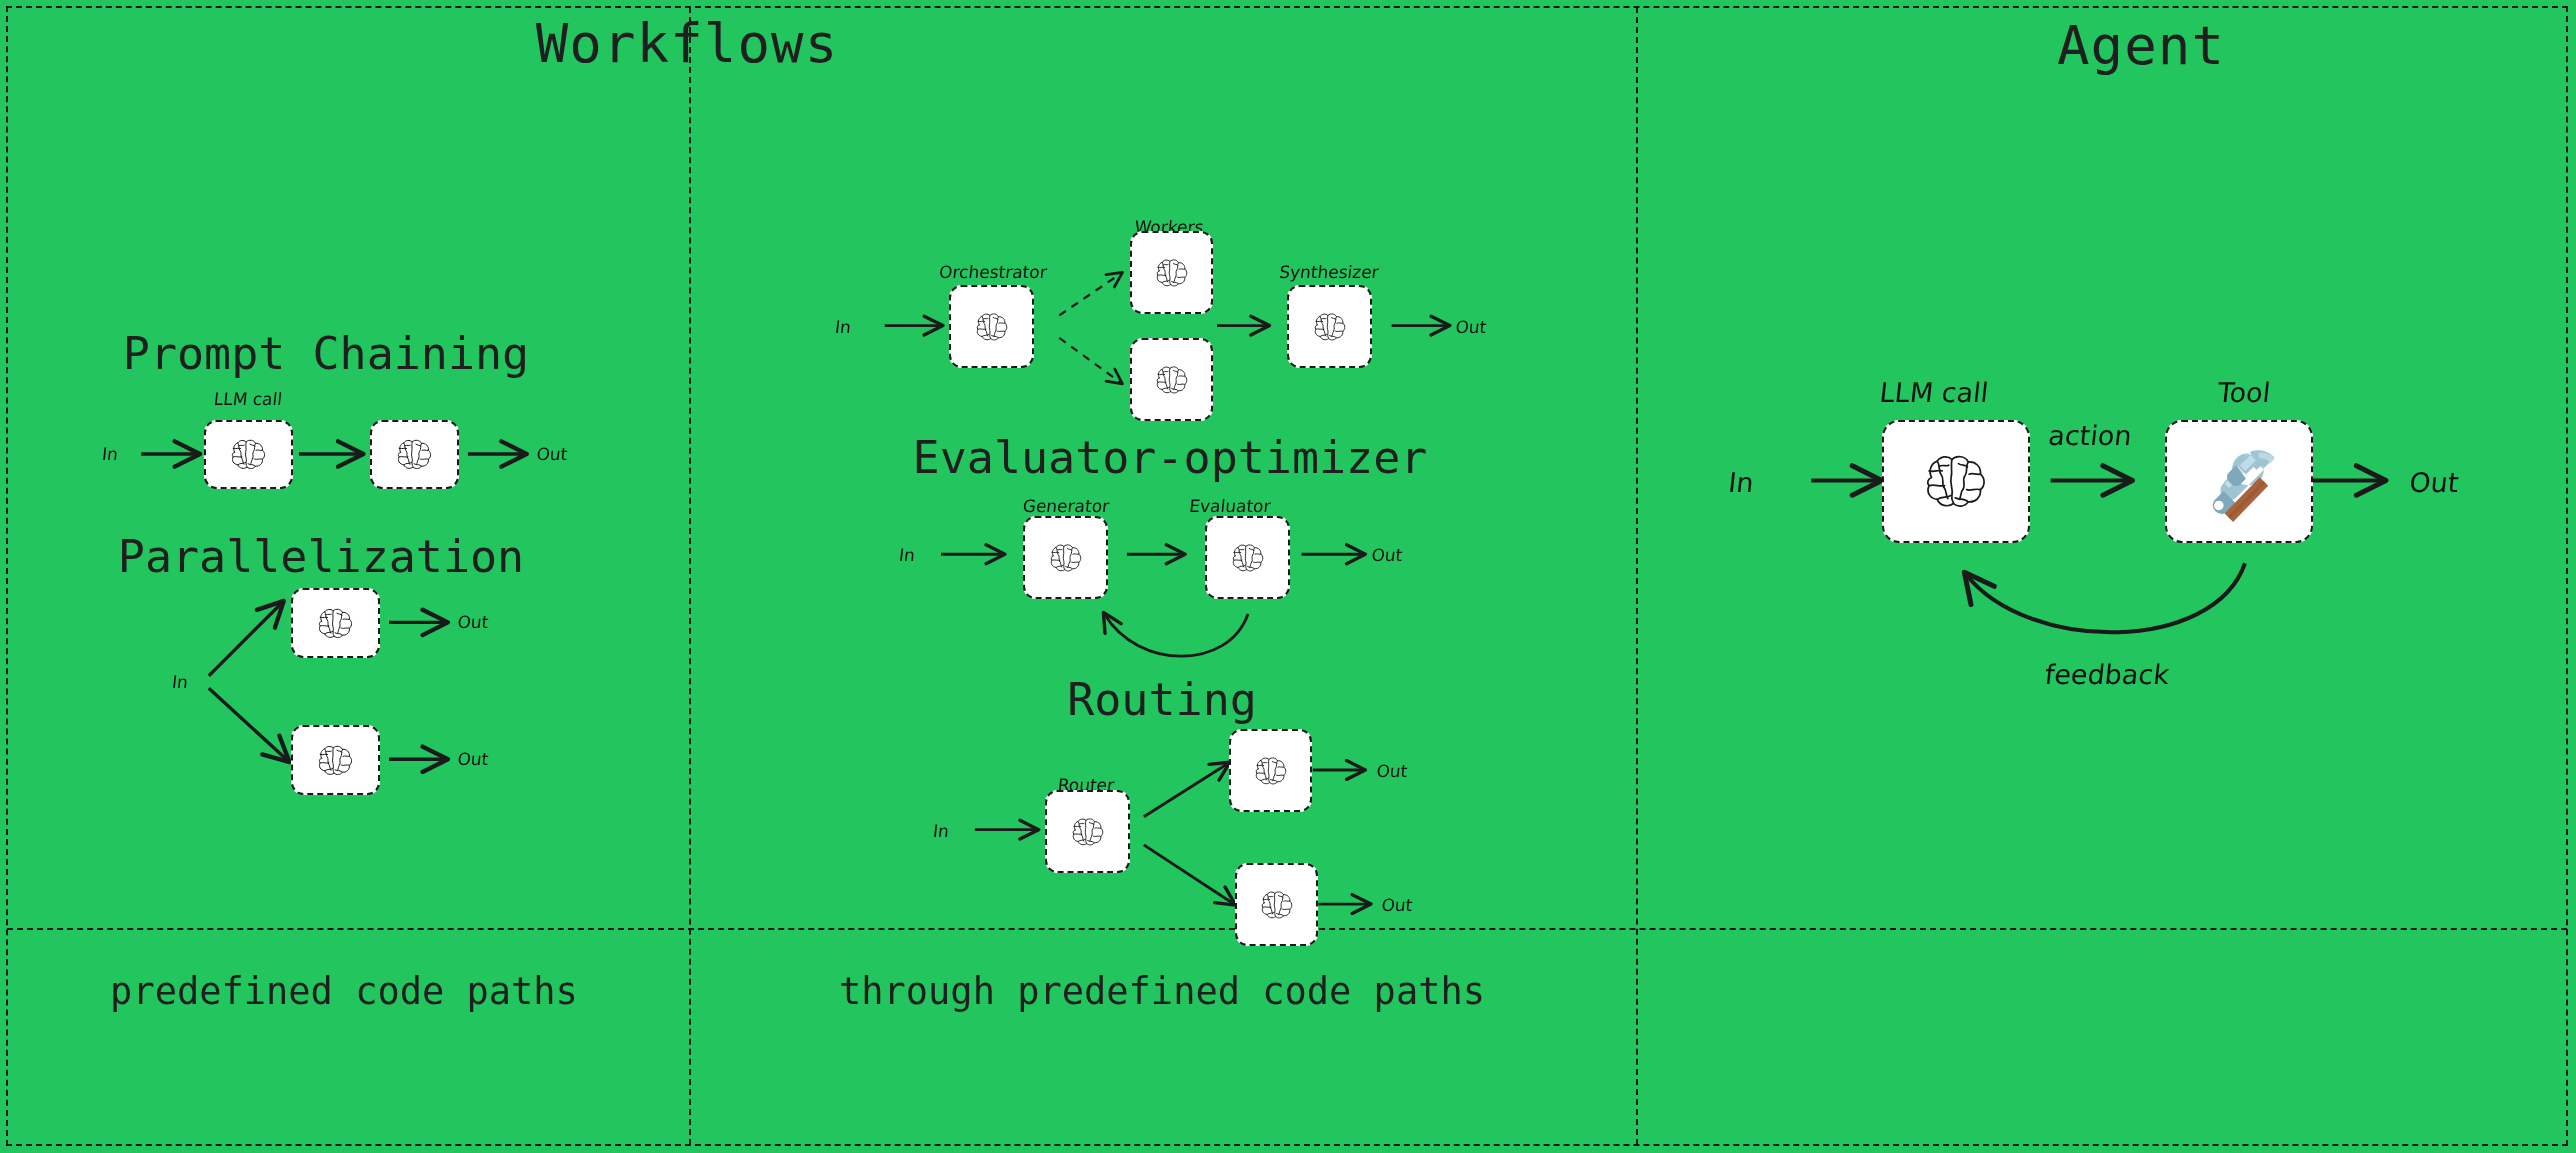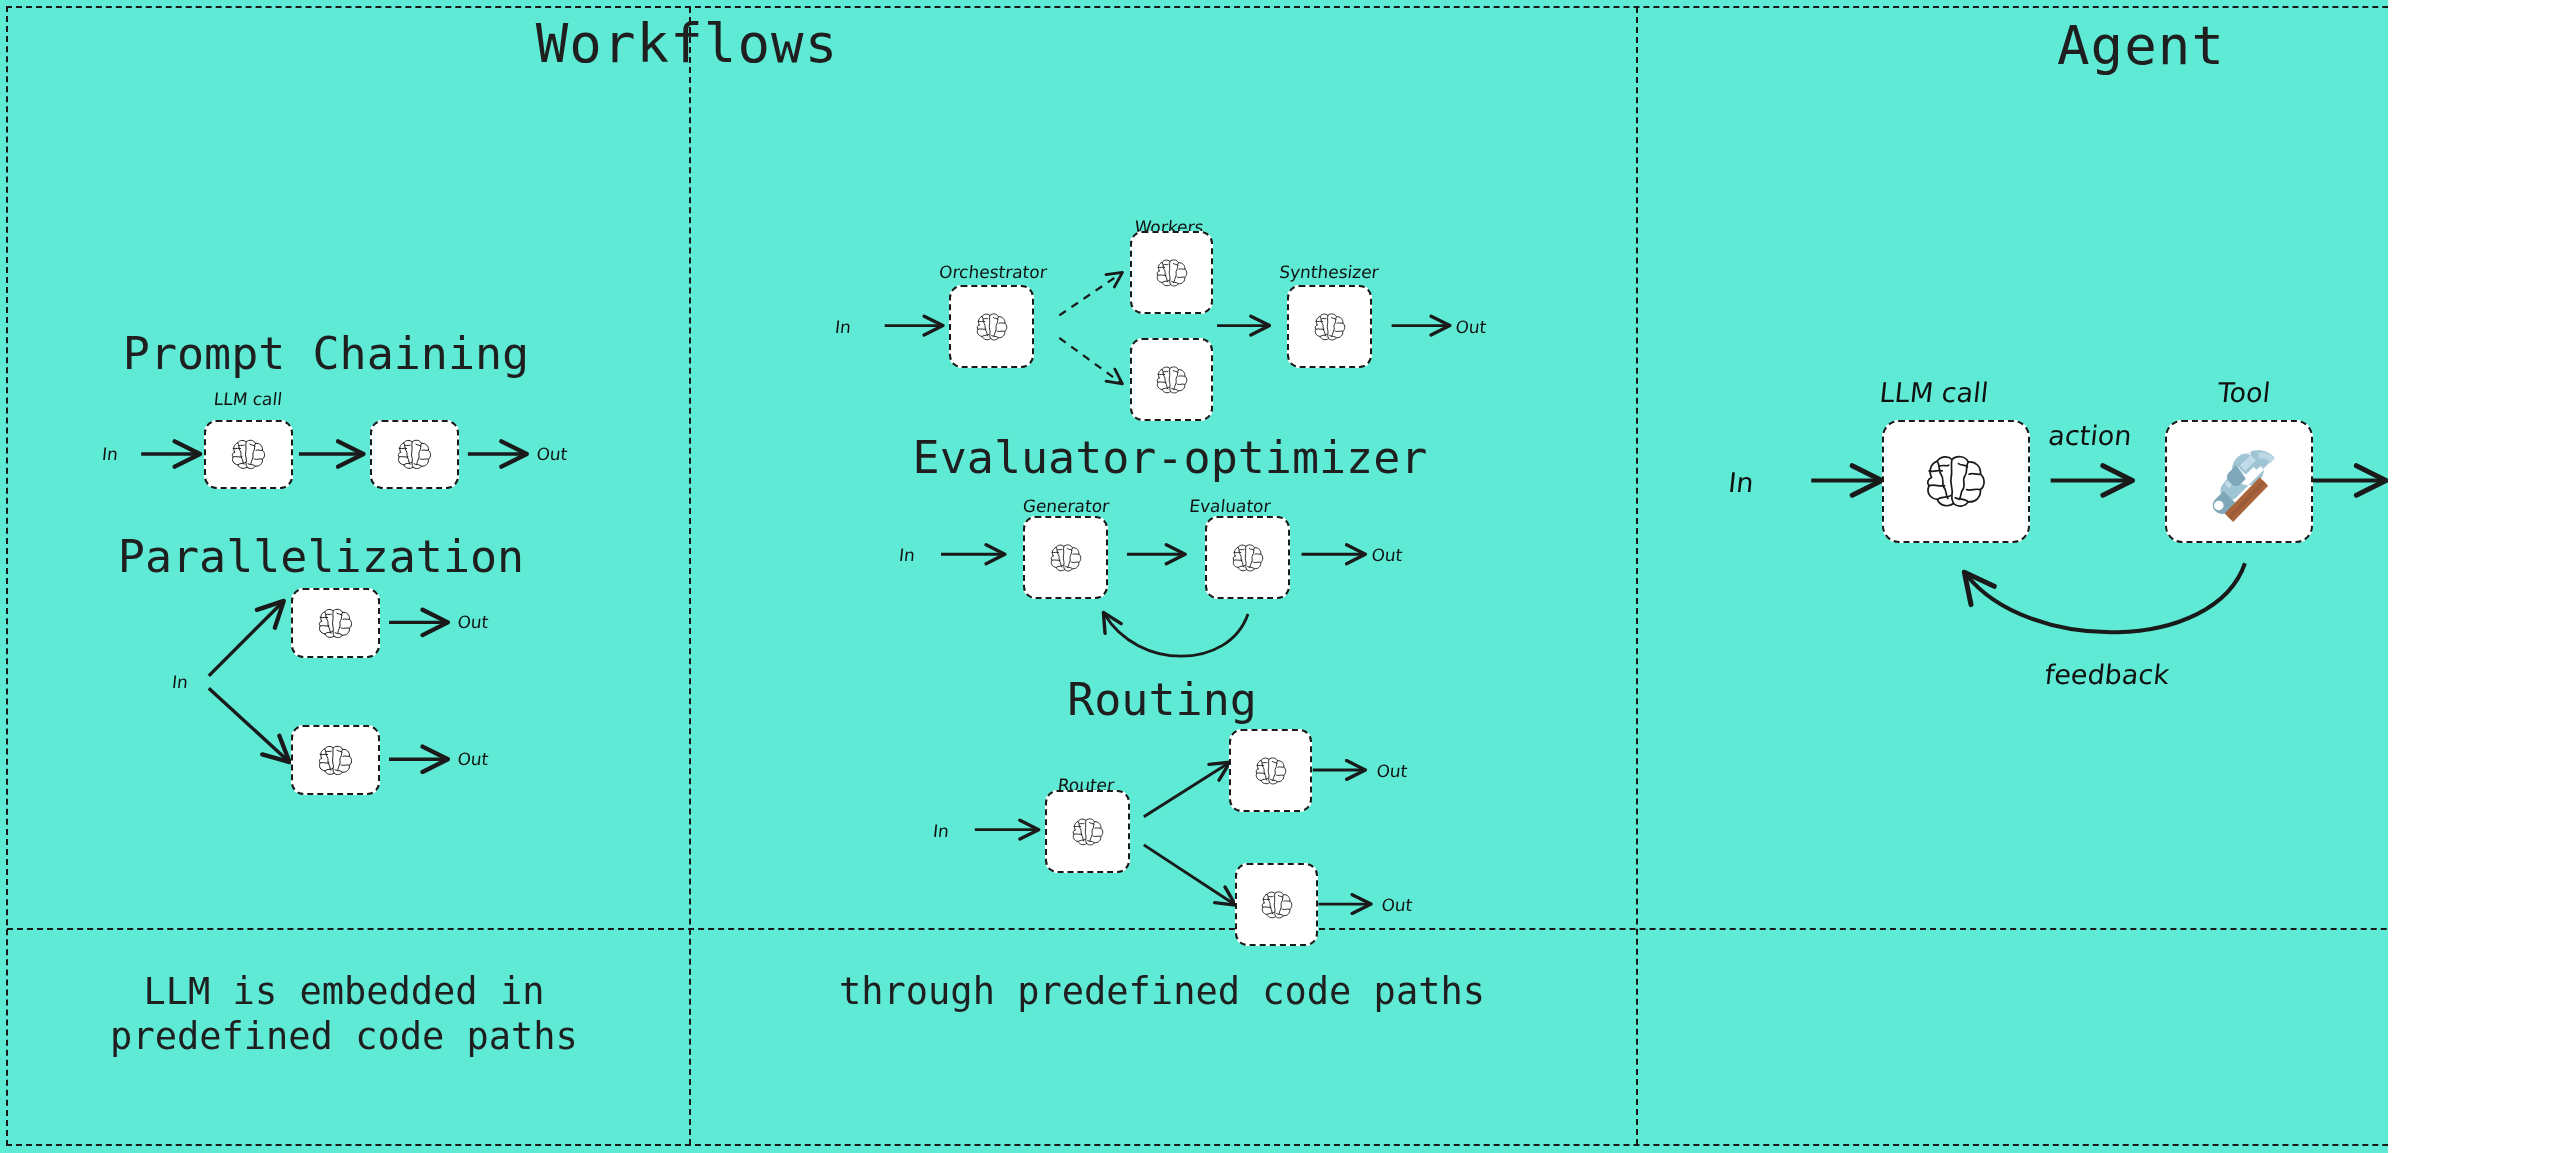--- a/index.html
+++ b/index.html
@@ -1,20 +1,20 @@
 <!DOCTYPE html>
 <html style="font-size:9px"><head>
 <meta charset="utf-8">
 <style>
   html,body{margin:0;padding:0;background:#fff;}
   body{font-family:"DejaVu Sans",sans-serif;}
   #root{
     position:relative;
-    width:2388px;height:1153px;
-    background:#5eead4;
+    width:2576px;height:1153px;
+    background:#22c55e;
     overflow:hidden;
   }
   
   .outer-frame{
     position:absolute;left:5.6px;top:5.6px;
     width:2562px;height:1140px;
     border:2.8px dashed #1a1a1a;
     box-sizing:border-box;
     pointer-events:none;
   }
@@ -349,21 +349,20 @@
   </div>
   <div class="node big" style="left:2165px;top:420px;width:148px;height:123px;">
     <div class="brainwrap">
       <svg width="85" height="85" viewBox="0 0 160 160">
           <use href="#toolGlyph"></use>
         </svg>
     </div>
   </div>
 
   <div class="caption" style="left:344px;top:969px;">
-    <div>LLM is embedded in</div>
     <div>predefined code paths</div>
   </div>
   <div class="caption" style="left:1162px;top:969px;">
     <div>through predefined code paths</div>
   </div>
   <div class="caption" style="left:2104px;top:966px;">
   </div>
 
 </div>
 

